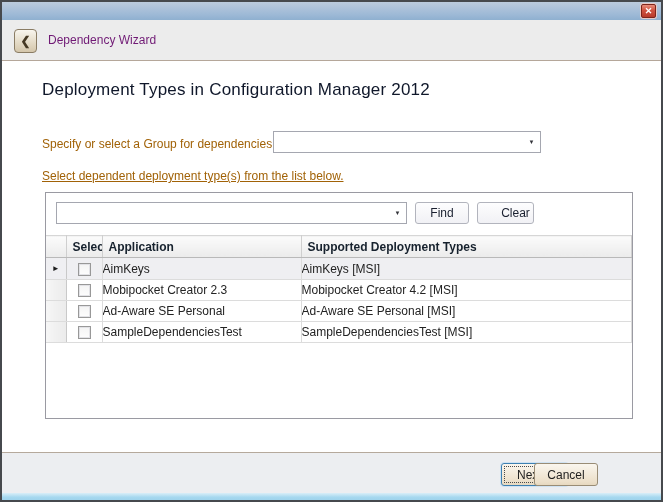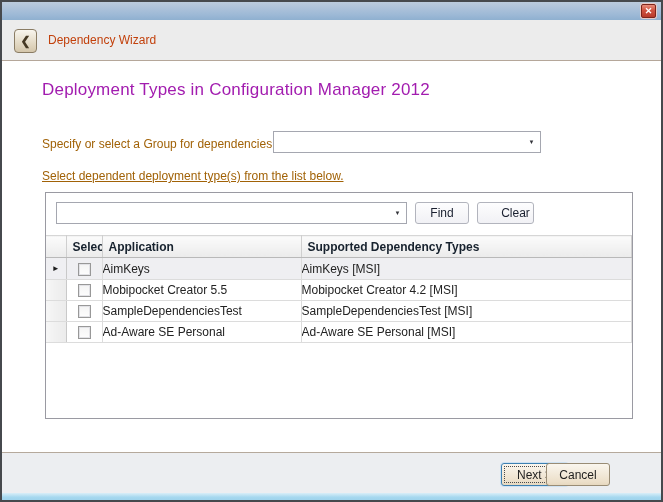--- a/index.html
+++ b/index.html
@@ -31,27 +31,27 @@
     background:#ececec; border-bottom:1px solid #b5a79a;
   }
   .back-btn {
     position:absolute; left:12px; top:9px; width:23px; height:24px;
     background:linear-gradient(#f8f5ee, #e3d9c4 60%, #d4c6ab);
     border:1px solid #8a7c64; border-radius:4px;
     text-align:center; line-height:22px; font-size:12px; font-weight:bold; color:#453823;
     cursor:pointer;
   }
   .header-title {
-    position:absolute; left:46px; top:13px; font-size:12px; color:#c2410c;
+    position:absolute; left:46px; top:13px; font-size:12px; color:#701a75;
   }
 
   
   .page-title {
     position:absolute; left:40px; top:78px;
-    font-size:17px; font-weight:normal; color:#a21caf; letter-spacing:0.2px;
+    font-size:17px; font-weight:normal; color:#0f172a; letter-spacing:0.2px;
   }
   .label { position:absolute; font-size:12px; color:#a16207; }
   .group-label { left:40px; top:135px; }
   .list-label  { left:40px; top:167px;text-decoration:underline; }
 
   .combo {
     position:absolute; height:22px; background:#fff;
     border:1px solid #a5a7b0; display:flex; align-items:stretch;
   }
   .combo input {
@@ -121,21 +121,21 @@
     position:absolute; height:23px; font-size:12px; color:#1e1e1e;
     background:linear-gradient(#faf6ee, #ecdfc9 85%, #e6d8bf);
     border:1px solid #998c75; border-radius:3px; cursor:pointer;
     font-family:"Liberation Sans", sans-serif;
   }
   .next-btn {
     left:475px; top:461px; width:67px;
     border:1px solid #3d80b2; box-shadow:0 0 0 1px #cfe2f2;
     outline:1px dotted #4a4a4a; outline-offset:-4px;margin-left:24px;
   }
-  .cancel-btn { left:544px; top:461px; width:64px; }
+  .cancel-btn { left:532px; top:461px; width:64px; }
 
   .bottom-strip {
     position:absolute; left:0; bottom:0; width:100%; height:7px;
     background:linear-gradient(#d9eef8, #a6d8ef 60%, #9fd3ec);
   }
 </style>
 </head>
 <body>
 
 <div class="window">
@@ -177,47 +177,47 @@
           <col style="width:20px">
           <col style="width:36px">
           <col style="width:199px">
           <col>
         </colgroup>
       <thead>
         <tr>
           <th class="corner"></th>
           <th>Select</th>
           <th>Application</th>
-          <th>Supported Dependency Types</th>
+          <th>Supported Deployment Types</th>
         </tr>
       </thead>
       <tbody>
           <tr class="current">
             <td class="rowhdr"><span class="cur-arrow">►</span></td>
             <td class="selcell"><span class="checkbox"></span></td>
             <td>AimKeys</td>
             <td>AimKeys [MSI]</td>
           </tr>
           <tr>
             <td class="rowhdr"></td>
             <td class="selcell"><span class="checkbox"></span></td>
-            <td>Mobipocket Creator 5.5</td>
+            <td>Mobipocket Creator 2.3</td>
             <td>Mobipocket Creator 4.2 [MSI]</td>
           </tr>
           <tr>
             <td class="rowhdr"></td>
             <td class="selcell"><span class="checkbox"></span></td>
+            <td>Ad-Aware SE Personal</td>
+            <td>Ad-Aware SE Personal [MSI]</td>
+          </tr>
+          <tr>
+            <td class="rowhdr"></td>
+            <td class="selcell"><span class="checkbox"></span></td>
             <td>SampleDependenciesTest</td>
             <td>SampleDependenciesTest [MSI]</td>
-          </tr>
-          <tr>
-            <td class="rowhdr"></td>
-            <td class="selcell"><span class="checkbox"></span></td>
-            <td>Ad-Aware SE Personal</td>
-            <td>Ad-Aware SE Personal [MSI]</td>
           </tr>
         </tbody>
     </table>
   </div>
 
   <div class="footer"></div>
   <button class="btn-beige next-btn">Next &gt;</button>
   <button class="btn-beige cancel-btn">Cancel</button>
 
   <div class="bottom-strip"></div>

